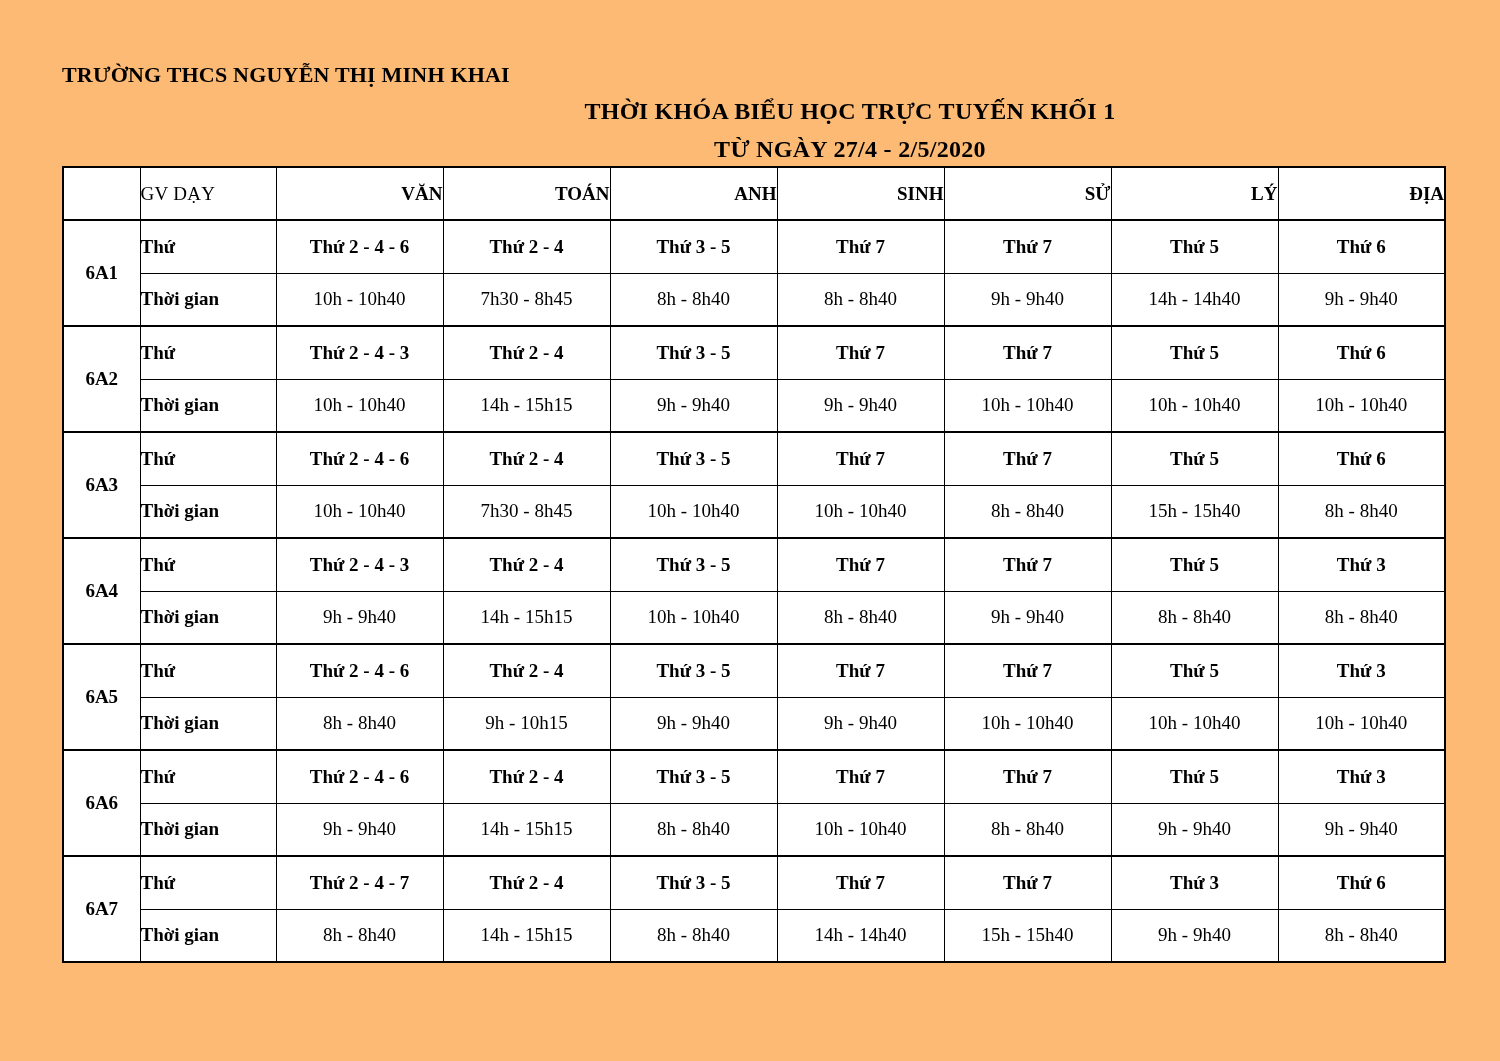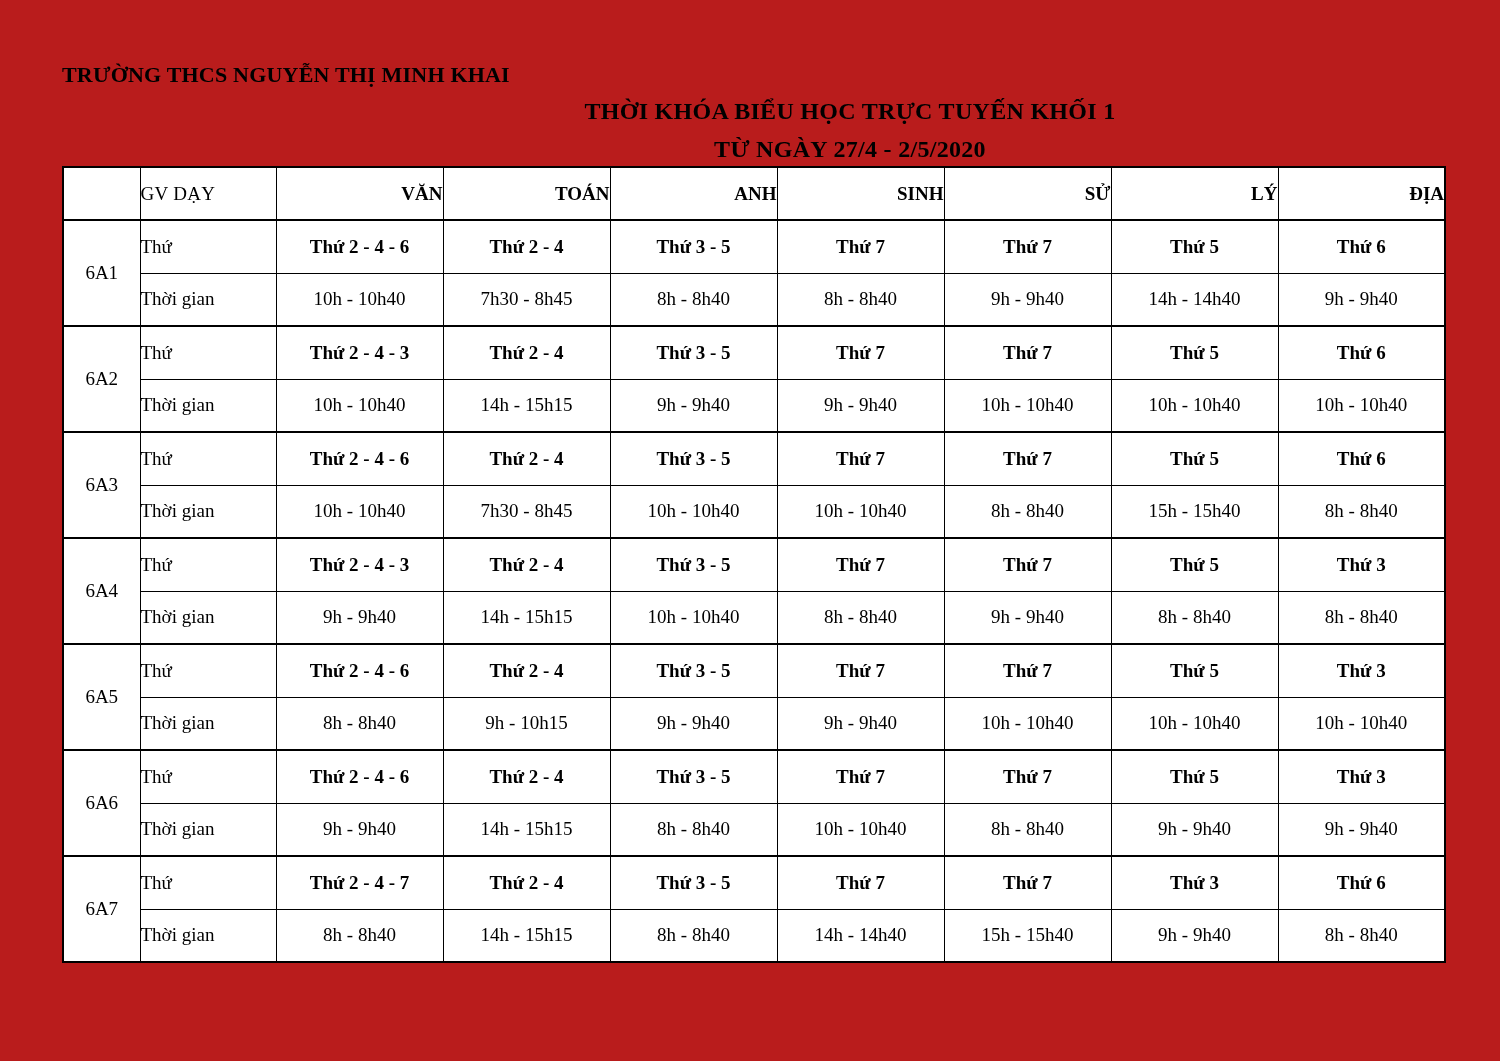--- a/index.html
+++ b/index.html
@@ -11,21 +11,21 @@
     width: 1500px;
     height: 1061px;
     font-family: "Liberation Serif", "DejaVu Serif", serif;
     color: #000000;
     overflow: hidden;
   }
   .page {
     position: relative;
     width: 1500px;
     height: 1061px;
-    background: #b91c1c;
+    background: #fdba74;
   }
 
   
   .school-name {
     position: absolute;
     left: 62px;
     top: 62px;
     font-size: 22px;
     font-weight: bold;
     letter-spacing: 0.2px;
@@ -96,30 +96,30 @@
     text-align: left;
     padding-left: 10px;
     letter-spacing: 0.3px;
   }
 
   .block-top > td { border-top: 2px solid #000 !important; }
   .block-bottom > td { border-bottom: 2px solid #000 !important; }
 
   td.class-cell {
     text-align: center;
-    font-weight: normal;
+    font-weight: bold;
     font-size: 21px;
     border-left: 2px solid #000 !important;
     border-top: 2px solid #000 !important;
     border-bottom: 2px solid #000 !important;
   }
   td.rowlab {
     text-align: left;
     padding-left: 10px;
-    font-weight: normal;
+    font-weight: bold;
     font-size: 19px;
   }
   td.val {
     text-align: center;
   }
   td.val.day {
     font-weight: bold;
     font-family: Liberation Serif, serif;
   }
   td.val.time {

